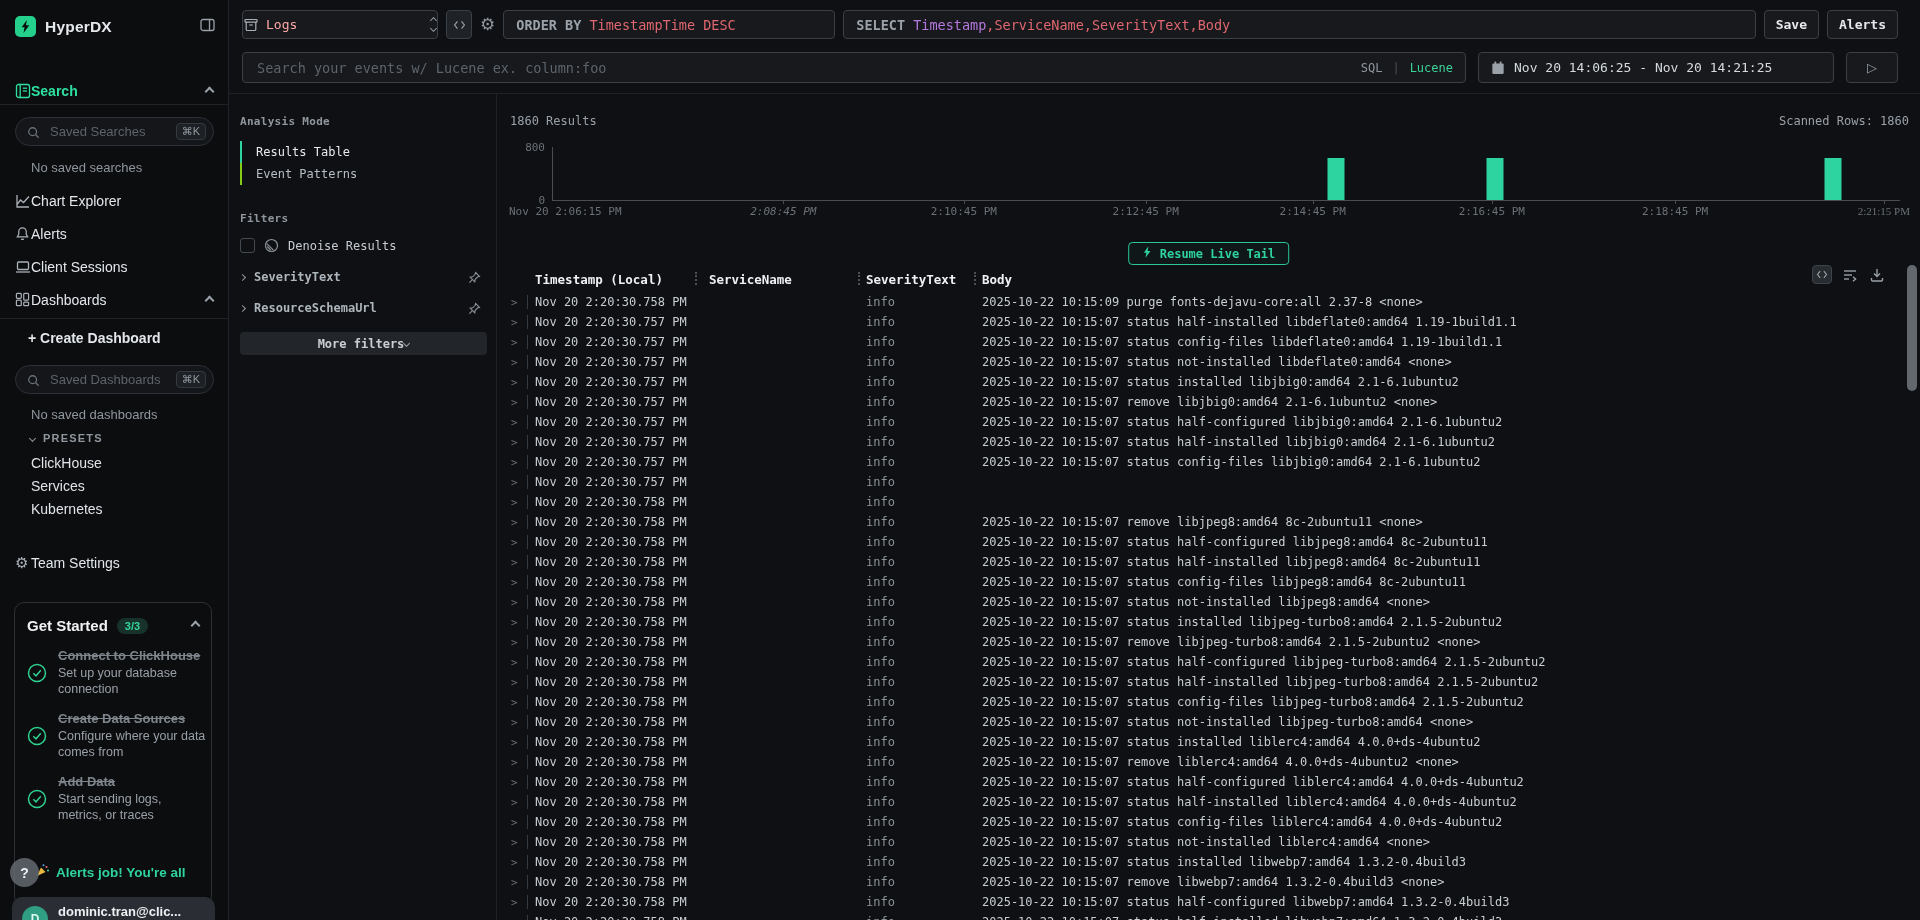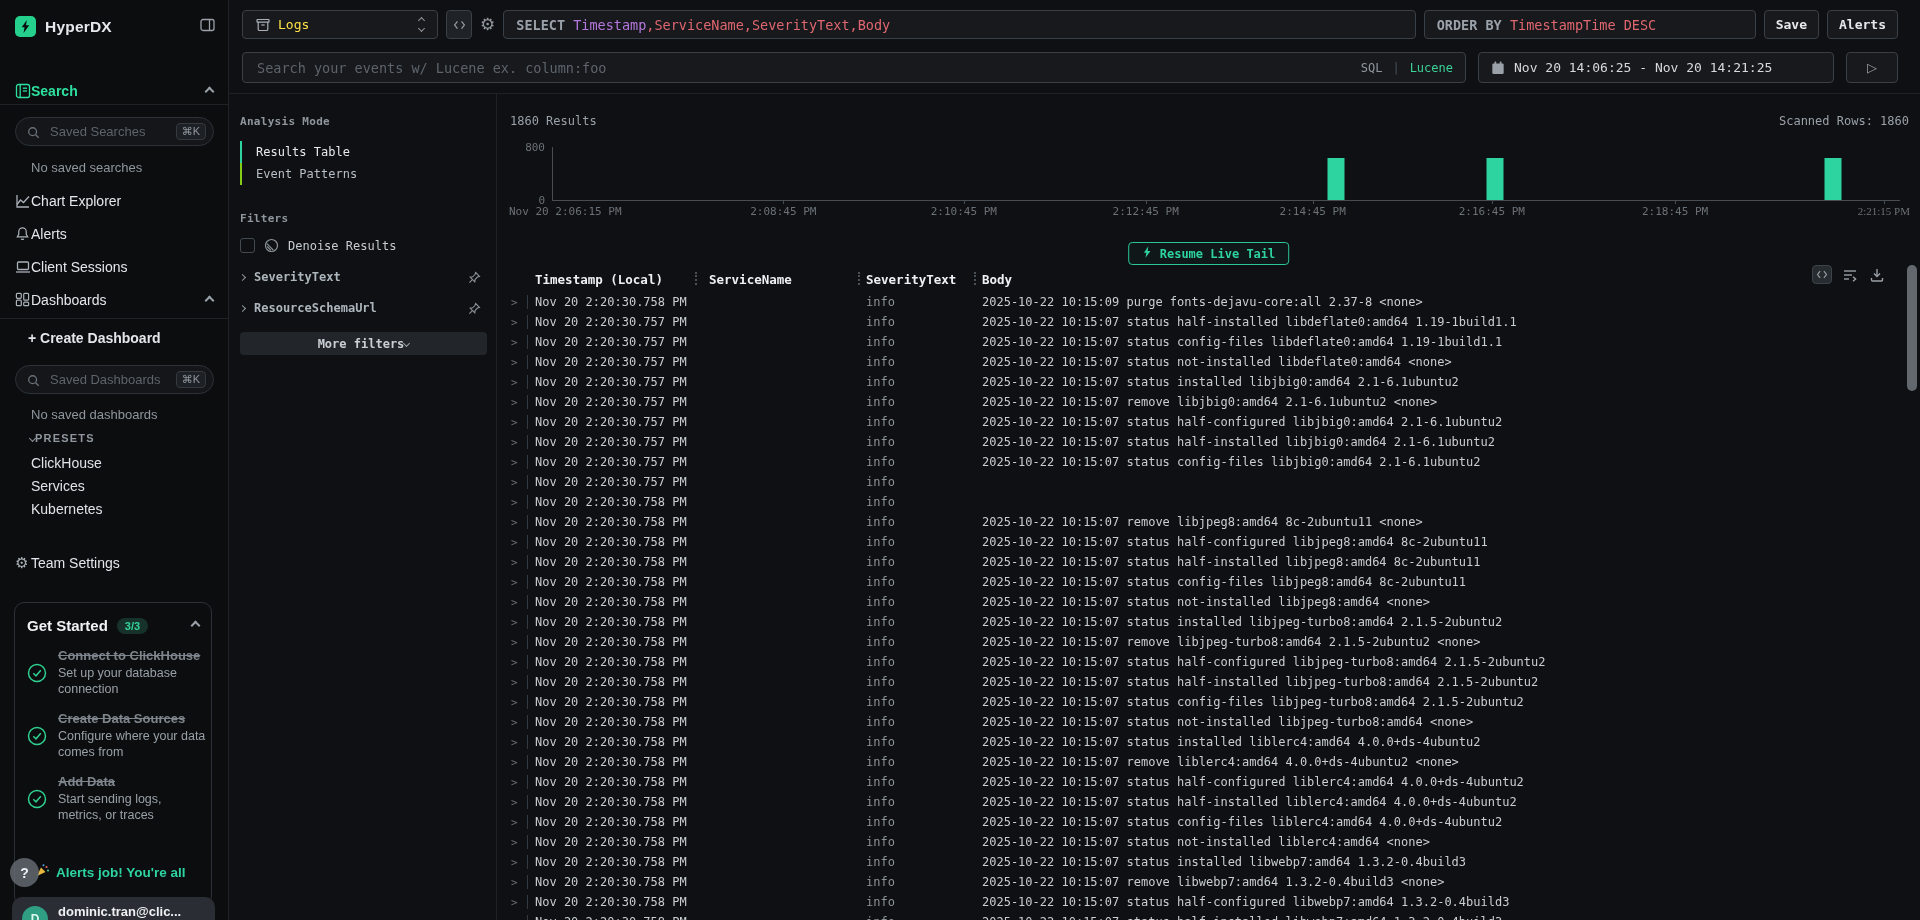--- a/index.html
+++ b/index.html
@@ -27,21 +27,21 @@
   .nav-row.active .nic { color:#2ee0a0; }
   .nav-row .tail { margin-left:auto; color:#9aa1a8; }
   .sdiv { position:absolute; left:0; right:0; border-top:1px solid #1e2328; }
   .pill { position:absolute; left:15px; right:14px; height:29px; border:1px solid #2c3238; background:#141619; border-radius:15px; display:flex; align-items:center; padding:0 7px 0 11px; gap:8px; }
   .pill .nic { width:13px; height:13px; color:#6b727a; flex:none; }
   .pill input { flex:1; min-width:0; background:transparent; border:none; outline:none; font-family:"Liberation Sans",sans-serif; font-size:13px; color:#c9ced3; }
   .pill input::placeholder { color:#5d646c; }
   .kbd { font-size:11px; color:#8f969d; border:1px solid #343a40; background:#1d2125; border-radius:4px; padding:1px 5px; font-family:"Liberation Sans",sans-serif; }
   .muted-line { position:absolute; left:31px; font-size:13px; color:#8f969d; }
   .create-row { position:absolute; left:28px; font-size:14px; color:#e3e6ea; cursor:pointer;font-weight:bold; }
-  .presets-head { position:absolute; left:30px; display:flex; align-items:center; gap:0; font-size:11px; font-weight:bold; letter-spacing:1.2px; color:#8f969d; cursor:pointer;justify-content:flex-end; }
+  .presets-head { position:absolute; left:30px; display:flex; align-items:center; gap:8px; font-size:11px; font-weight:bold; letter-spacing:1.2px; color:#8f969d; cursor:pointer;justify-content:flex-end; }
   .preset { position:absolute; left:31px; font-size:14px; color:#dfe3e7; cursor:pointer; }
 
   .gs-card { position:absolute; top:602px; left:14px; right:16px; height:304px; border:1px solid #2c3137; border-radius:10px; padding:14px 12px 0 12px; overflow:hidden; }
   .gs-head { display:flex; align-items:center; gap:9px; }
   .gs-title { font-size:15px; font-weight:bold; color:#f0f2f4; }
   .gs-badge { font-size:11px; font-weight:bold; color:#34d399; background:#17322a; border-radius:10px; padding:2px 8px; }
   .gs-head .tail { margin-left:auto; color:#9aa1a8; }
   .gs-steps { margin-top:14px; }
   .gs-step { display:flex; align-items:center; gap:11px; margin-bottom:13px; }
   .gs-check { width:20px; height:20px; flex:none; }
@@ -51,21 +51,21 @@
   .help-btn { position:absolute; top:858px; left:10px; width:29px; height:29px; border-radius:50%; background:rgba(108,114,122,.78); color:#eef0f3; font-size:14px; font-weight:bold; display:flex; align-items:center; justify-content:center; z-index:5; cursor:pointer; }
   .user-chip { position:absolute; top:897px; left:12px; right:13px; height:58px; background:#2a2e34; border-radius:10px; display:flex; align-items:flex-start; padding:7px 10px; gap:10px; z-index:4; cursor:pointer; }
   .avatar { width:26px; height:26px; border-radius:50%; background:#2f9e83; color:#dff7ef; font-size:12px; font-weight:bold; display:flex; align-items:center; justify-content:center; flex:none; margin-top:2px; }
   .u-email { font-size:13px; font-weight:bold; color:#eef0f3; }
 
   
   .main { position:relative; flex:1; height:100%; background:#0e1013; }
   .row1 { position:absolute; top:10px; left:13px; right:22px; height:29px; display:flex; gap:8px; align-items:stretch; }
   .row2 { position:absolute; top:52px; left:13px; right:22px; height:31px; display:flex; gap:12px; align-items:stretch; }
   .inp { background:#17191d; border:1px solid #3a4047; border-radius:4px; display:flex; align-items:center; }
-  .src-box { width:196px; padding:0 13px; gap:8px; color:#fde047; font-size:13px; cursor:pointer; }
+  .src-box { width:196px; padding:0 1px; gap:8px; color:#fca5a5; font-size:13px; cursor:pointer; }
   .src-box .nic { width:14px; height:14px; color:#aab1b8; }
   .updown { margin-left:auto; display:flex; flex-direction:column; gap:3px; color:#8f969d; }
   .icon-btn { width:26px; display:flex; align-items:center; justify-content:center; color:#9aa1a8; cursor:pointer; }
   .icon-btn.boxed { background:#1f2327; border:1px solid #3a4047; border-radius:4px; }
   .gear-txt { font-size:17px; color:#8f969d; display:flex; align-items:center; cursor:pointer; }
   .q-input { flex:1; padding:0 12px; font-size:13.5px; white-space:nowrap; overflow:hidden; cursor:text; }
   .kw { color:#9ba2aa; font-weight:bold; }
   .col-purple { color:#b678dd; }
   .col-salmon { color:#e0676f; }
   .order-box { width:332px; padding:0 12px; font-size:13.5px; white-space:nowrap; cursor:text; }
@@ -331,25 +331,25 @@
             <span class="chev down sm"></span>
         </span>
       </div>
       <div class="icon-btn boxed">
         <svg width="13" height="12" viewBox="0 0 16 14" fill="none" stroke="currentColor" stroke-width="1.5">
             <polyline points="5.5,2.5 2,7 5.5,11.5"></polyline>
             <polyline points="10.5,2.5 14,7 10.5,11.5"></polyline>
           </svg>
       </div>
       <div class="gear-txt">⚙</div>
+      <div class="inp order-box mono">
+        <span><span class="kw">ORDER BY</span><span> </span><span class="col-salmon">TimestampTime DESC</span></span>
+      </div>
       <div class="inp q-input mono">
         <span><span class="kw">SELECT</span><span> </span><span class="col-purple">Timestamp</span><span class="col-salmon">,ServiceName,SeverityText,Body</span></span>
-      </div>
-      <div class="inp order-box mono">
-        <span><span class="kw">ORDER BY</span><span> </span><span class="col-salmon">TimestampTime DESC</span></span>
       </div>
       <div class="btn">Save</div>
       <div class="btn">Alerts</div>
     </div>
 
     <div class="row2">
       <div class="inp search-wrap">
         <input class="mono" placeholder="Search your events w/ Lucene ex. column:foo" style="">
         <span class="lang mono">SQL</span>
         <span class="lang sep mono">|</span>
@@ -432,21 +432,21 @@
               <i class="tickmark" style="left: 83.3%;"></i>
               <i class="tickmark" style="left: 98.8%;"></i>
             </div>
           <div id="bars">
               <div class="bar" style="left: 58.1%; height: 41.85px; background: rgb(45, 212, 160);"></div>
               <div class="bar" style="left: 69.9%; height: 41.85px; background: rgb(45, 212, 160);"></div>
               <div class="bar" style="left: 95%; height: 41.85px; background: rgb(45, 212, 160);"></div>
             </div>
           <div class="xlabels" id="x-axis-labels">
               <span class="xlabel" style="left: -44px;">Nov 20 2:06:15 PM</span>
-              <span class="xlabel" style="left: 17.1%; transform: translateX(-50%);">2:08:45 PM</span>
+              <span class="xlabel" style="left: 17.1%; transform: translateX(-50%); font-style: italic;">2:08:45 PM</span>
               <span class="xlabel" style="left: 30.5%; transform: translateX(-50%);">2:10:45 PM</span>
               <span class="xlabel" style="left: 44%; transform: translateX(-50%);">2:12:45 PM</span>
               <span class="xlabel" style="left: 56.4%; transform: translateX(-50%);">2:14:45 PM</span>
               <span class="xlabel" style="left: 69.7%; transform: translateX(-50%);">2:16:45 PM</span>
               <span class="xlabel" style="left: 83.3%; transform: translateX(-50%);">2:18:45 PM</span>
               <span class="xlabel" style="left: 98.8%; transform: translateX(-50%); font-family: Liberation Serif, serif;">2:21:15 PM</span>
             </div>
         </div>
 
         <div class="live-tail">

